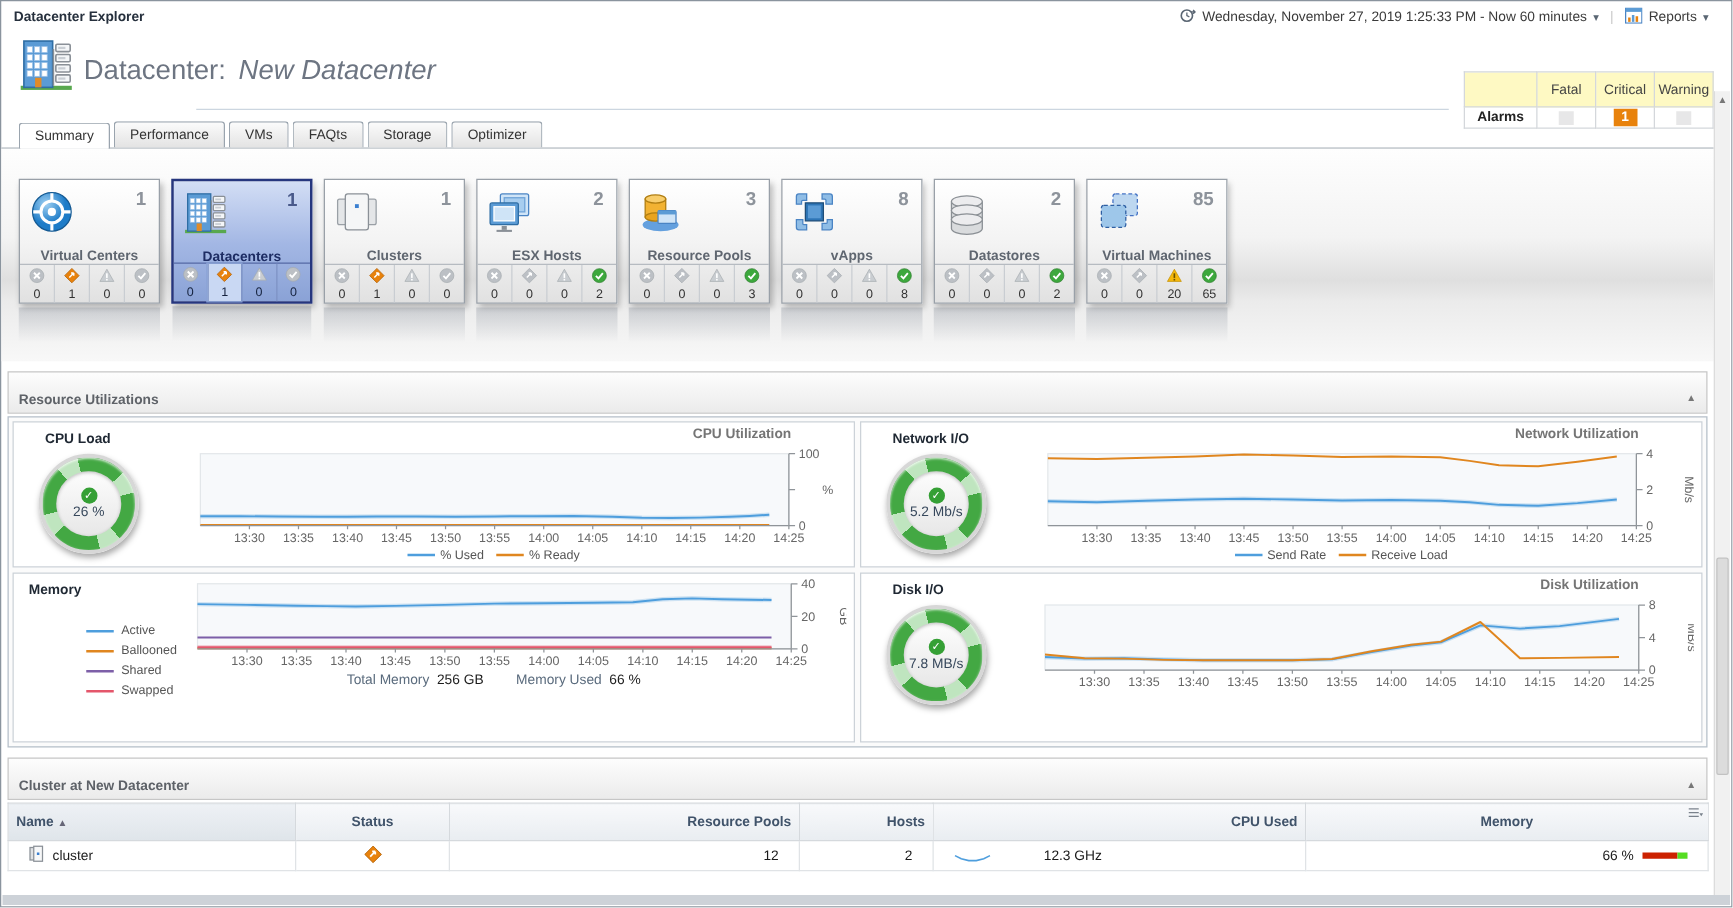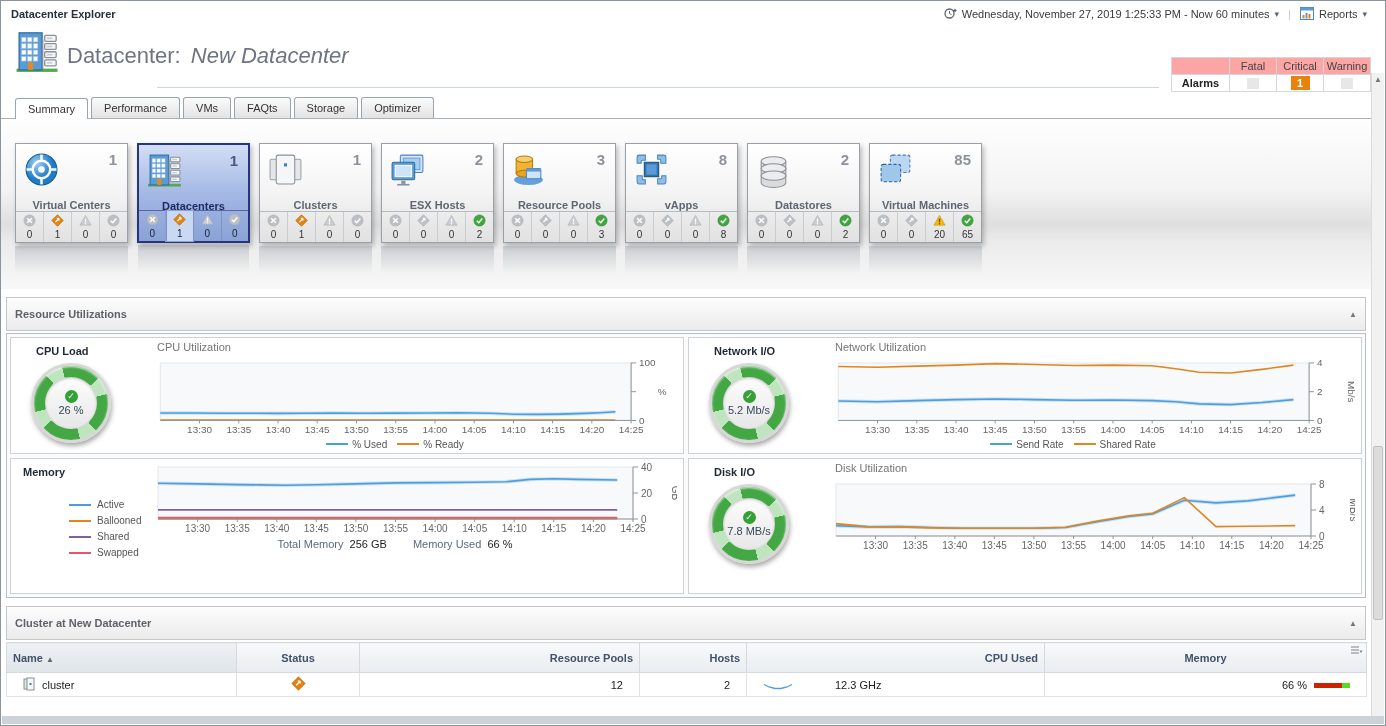--- a/index.html
+++ b/index.html
@@ -19,21 +19,21 @@
   
   .header{position:relative;height:66px}
   .hdr-icon{position:absolute;left:13px;top:2px}
   .hdr-title{position:absolute;left:66px;top:16px;font-size:22px;color:#6d7582}
   .hdr-title i{margin-left:4px}
   .hdr-line{position:absolute;left:156px;top:60px;right:212px;height:1px;background:#ccd6e0}
 
   
   .alarms{position:absolute;top:30px;right:0;border:1px solid #c6cacf;background:#fff;border-collapse:collapse}
   .alarms td{border:1px solid #d4d7db;width:47px;height:17px;text-align:center;vertical-align:middle}
-  .alarms tr.hd td{background:#fca5a5;color:#444;height:17px}
+  .alarms tr.hd td{background:#fef9c3;color:#444;height:28px}
   .alarms td.lbl{font-weight:bold;color:#222;background:#fff;width:58px}
   .alarm-empty{display:inline-block;width:12px;height:11px;background:#e7e7e8;vertical-align:middle}
   .alarm-crit{display:inline-block;min-width:19px;padding:1px 2px;background:#e8820c;color:#fff;font-weight:bold}
 
   
   .tabs{display:flex;gap:3px;padding-left:14px;border-bottom:1px solid #a8b0b8;margin-top:4px}
   .tab{padding:4px 12px 3px;border:1px solid #9aa4ae;border-bottom:none;border-radius:3px 3px 0 0;
        background:linear-gradient(#fbfbfb,#e3e3e3);cursor:pointer;color:#333}
   .tab.active{background:#fff;position:relative;top:1px;padding-bottom:4px;font-weight:normal}
 
@@ -52,32 +52,32 @@
   .tile.selected .tile-label{color:#1d2c63}
   .tile-statuses{position:absolute;bottom:0;left:0;right:0;height:31px;border-top:1px solid #b6bbc1;display:flex}
   .tile.selected .tile-statuses{border-top-color:#5568a5}
   .status-cell{flex:1;display:flex;flex-direction:column;align-items:center;justify-content:center;border-left:1px solid #c9cdd2;font-size:10px;color:#333}
   .status-cell:first-child{border-left:none}
   .tile.selected .status-cell{border-left-color:#7d91c4;color:#16233f}
   .status-cell.hl{background:#c9d8f3;outline:1px solid #8aa3d6}
 
   
   .section-bar{margin:8px 5px 0;height:28px;border:1px solid #c6c6c6;background:linear-gradient(#fdfdfd,#ebebeb);
-     display:flex;align-items:center;justify-content:space-between;padding:16px 8px;cursor:pointer}
+     display:flex;align-items:flex-start;justify-content:space-between;padding:16px 8px;cursor:pointer}
   .section-bar .stitle{font-weight:bold;color:#5e6268}
   .section-bar .sarrow{font-size:8px;color:#777}
 
   
   .ru{margin:2px 5px 0;border:1px solid #b5bfc9;padding:3px;display:grid;grid-template-columns:1fr 1fr;gap:4px;background:#fbfbfb}
   .panel{position:relative;border:1px solid #ccd2d8;background:#fff;height:117px;display:flex}
   .panel.short{height:136px}
   .panel-left{width:146px;position:relative;flex:none}
   .panel-title{position:absolute;top:7px;left:25px;font-weight:bold;color:#1f2833}
   .panel-chart{flex:1;display:flex;flex-direction:column;padding:3px 6px 0 0;min-width:0}
-  .chart-title{text-align:left;padding-right:44px;font-weight:normal;color:#757575;height:17px}
+  .chart-title{text-align:right;padding-right:44px;font-weight:bold;color:#757575;height:17px}
   .chart-svg{display:block;width:100%;height:78px}
   .panel.short .chart-svg{height:72px}
   svg text{font-family:"Liberation Sans","DejaVu Sans",sans-serif}
   .chart-legend{height:18px;display:flex;align-items:center;justify-content:center;gap:10px;padding-right:44px;color:#555;font-size:10px}
   .legend-item{display:flex;align-items:center;gap:4px}
   .legend-line{display:inline-block;width:22px;height:0;border-top:2px solid #888}
   .mem-legend{position:absolute;top:40px;left:58px;display:flex;flex-direction:column;gap:5px}
   .mem-legend .legend-item{gap:6px;color:#555;font-size:10px}
   .chart-footer{height:20px;display:flex;align-items:center;justify-content:center;gap:26px;padding-right:44px}
   .chart-footer .flabel{color:#5a6b7d}
@@ -693,21 +693,21 @@
               <line x1="476.0" y1="63" x2="476.0" y2="66" stroke="#8f9499"></line>
               <text x="476.0" y="76" font-size="10" fill="#666" text-anchor="middle">14:25</text>
             </svg>
           <div class="chart-legend">
               <span class="legend-item">
                 <span class="legend-line" style="border-color:#4e9edd"></span>
                 <span>Send Rate</span>
               </span>
               <span class="legend-item">
                 <span class="legend-line" style="border-color:#e0861f"></span>
-                <span>Shared Rate</span>
+                <span>Receive Load</span>
               </span>
             </div>
         </div>
       </div>
 
       <div class="panel short">
         <div class="panel-left">
           <div class="panel-title" style="left:12px">Memory</div>
           <div class="mem-legend">
               <span class="legend-item">

